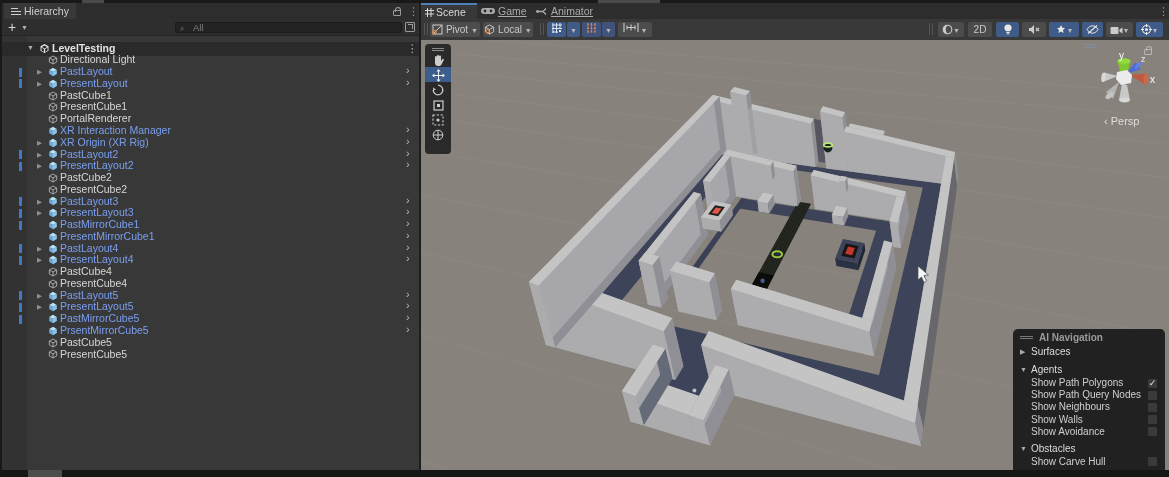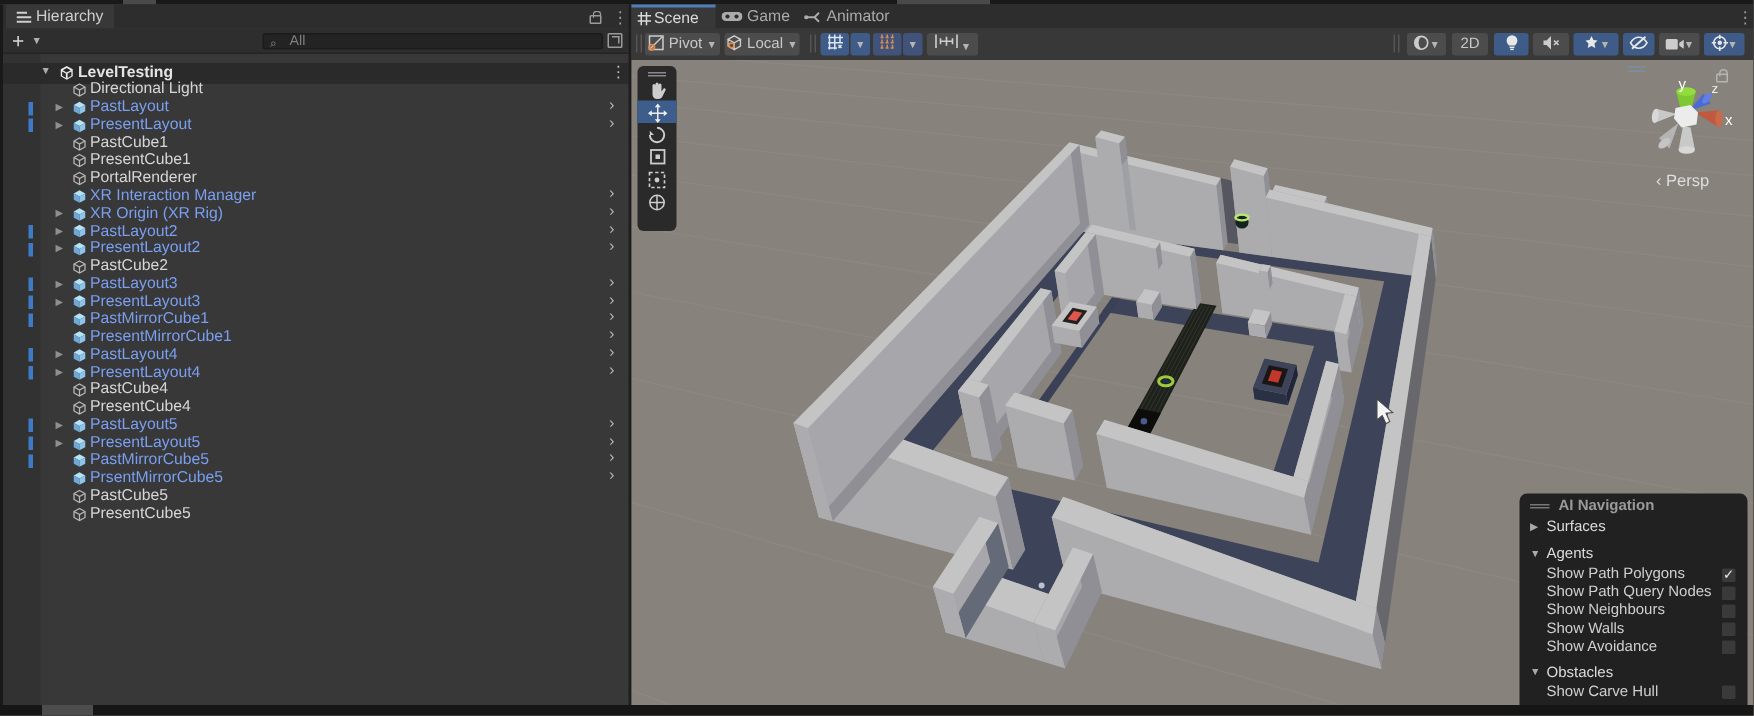--- a/index.html
+++ b/index.html
@@ -49,21 +49,21 @@
 .row .lbl { position:absolute; left:58px; white-space:nowrap; }
 .row .lbl.blue { color:#7a9ff0; }
 .row .chev { position:absolute; left:404px; top:-1px; color:#b5b5b5; font-size:11px; }
 #divider { left:419px; top:3px; width:2px; height:467px; background:#1e1e1e; }
 
 
 #scene { left:421px; top:3px; width:748px; height:467px; background:#383838; }
 #scene .tabbar { position:absolute; left:0; top:0; width:100%; height:16px; background:#2d2d2d; }
 #scene .tab1 { position:absolute; left:0; top:0; width:56px; height:16px; background:#383838;
   border-top:2px solid #4f7fb8; color:#dadada; font-size:10.5px; line-height:14px; padding-left:15px; }
-.tabx { position:absolute; top:0; height:16px; color:#ababab; font-size:10.5px; line-height:16px; }
+.tabx { position:absolute; top:0; height:16px; color:#ababab; font-size:10.5px; line-height:16px;text-decoration:underline; }
 #scene .toolbar { position:absolute; left:0; top:16px; width:100%; height:21px; background:#383838; }
 .btn { position:absolute; top:2.5px; height:15px; background:#4c4c4c; border-radius:2px;
   color:#c8c8c8; font-size:10px; line-height:15px; text-align:center; }
 .btn.blue { background:#3e5c87; }
 .sep { position:absolute; top:4px; width:1px; height:12px; background:#555; }
 .drop { font-size:7px; color:#b5b5b5; }
 #viewport { position:absolute; left:0; top:37px; width:748px; height:430px; background:#87827b;
   overflow:hidden; }
 
 
@@ -218,20 +218,27 @@
             </svg>
             <span class="lbl blue">PresentLayout2</span>
             <span class="chev">›</span>
           </div>
 <div class="row">
             <svg class="ic" viewBox="0 0 12 12">
               <path d="M6 1.2 10.4 3.6 10.4 8.4 6 10.8 1.6 8.4 1.6 3.6Z" fill="none" stroke="#b9b9b9" stroke-width="1"></path>
               <path d="M1.6 3.6 6 6 10.4 3.6 M6 6 6 10.8" fill="none" stroke="#b9b9b9" stroke-width="1"></path>
             </svg>
             <span class="lbl ">PastCube2</span>
+          </div>
+<div class="row">
+            <svg class="ic" viewBox="0 0 12 12">
+              <path d="M6 1.2 10.4 3.6 10.4 8.4 6 10.8 1.6 8.4 1.6 3.6Z" fill="none" stroke="#b9b9b9" stroke-width="1"></path>
+              <path d="M1.6 3.6 6 6 10.4 3.6 M6 6 6 10.8" fill="none" stroke="#b9b9b9" stroke-width="1"></path>
+            </svg>
+            <span class="lbl ">PresentCube2</span>
           </div>
 <div class="row">
             <span class="bar"></span>
             <span class="tri">▶</span>
             <svg class="ic" viewBox="0 0 12 12">
               <path d="M6 1 10.6 3.5 6 6 1.4 3.5Z" fill="#b5e2f5"></path>
               <path d="M1.4 3.5 6 6 6 11 1.4 8.5Z" fill="#6fa8d8"></path>
               <path d="M10.6 3.5 6 6 6 11 10.6 8.5Z" fill="#8ec4e8"></path>
             </svg>
             <span class="lbl blue">PastLayout3</span>

